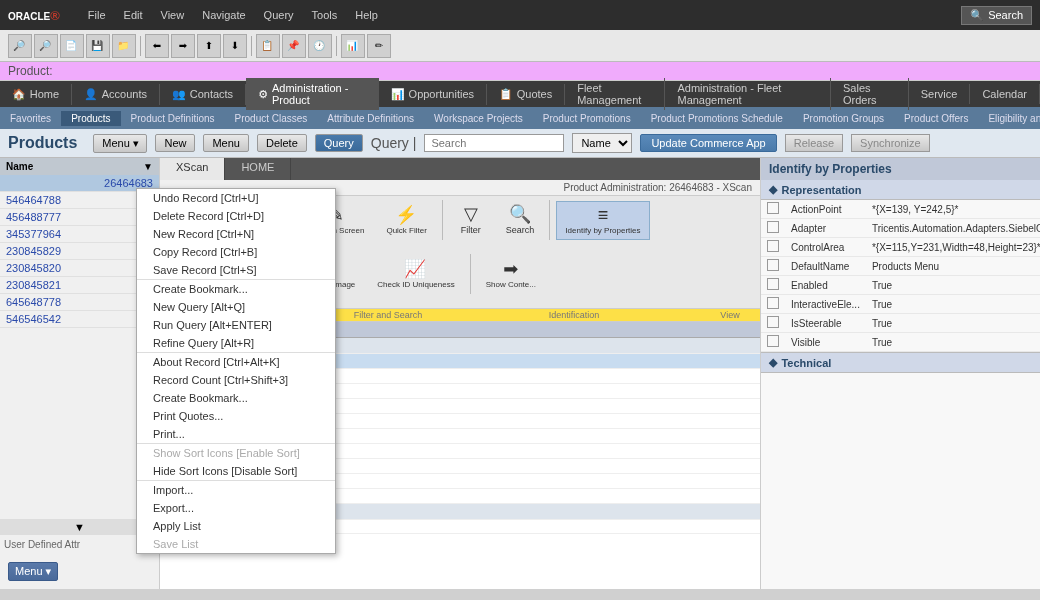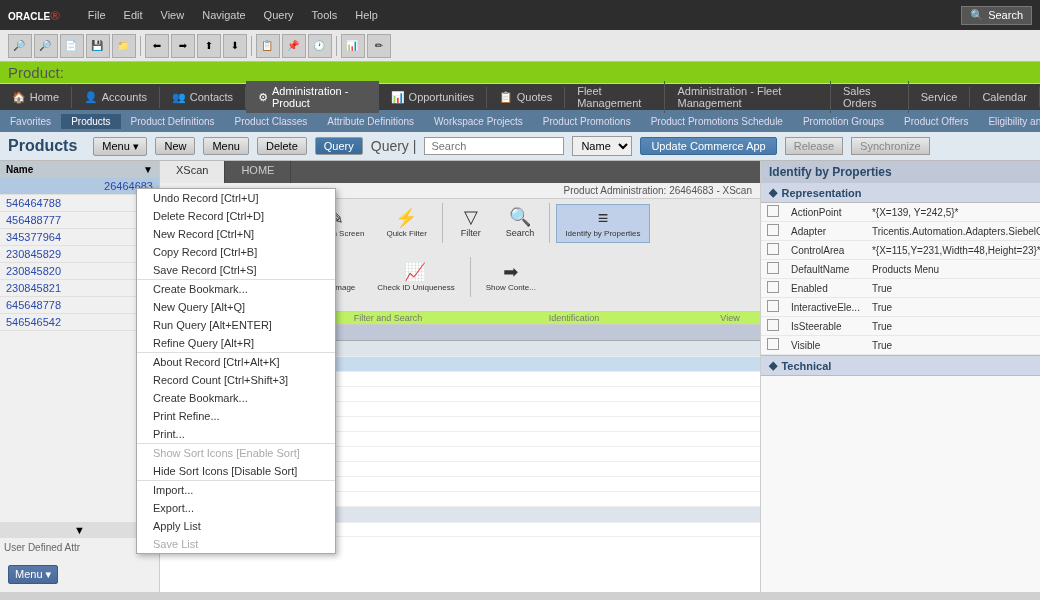--- a/index.html
+++ b/index.html
@@ -12,21 +12,21 @@
     .menu-bar { display: flex; gap: 2px; }
     .menu-item { color: #ccc; padding: 4px 8px; cursor: pointer; font-size: 11px; }
     .search-bar-top { margin-left: auto; background: #555; border: 1px solid #777; color: white; padding: 2px 8px; font-size: 11px; display: flex; align-items: center; gap: 4px; }
 
     
     .toolbar { background: #e8e8e8; height: 32px; display: flex; align-items: center; padding: 2px 8px; border-bottom: 1px solid #bbb; gap: 2px; }
     .tb-btn { width: 24px; height: 24px; background: #d0d0d0; border: 1px solid #aaa; display: flex; align-items: center; justify-content: center; cursor: pointer; font-size: 10px; }
     .tb-sep { width: 1px; height: 20px; background: #aaa; margin: 0 2px; }
 
     
-    .breadcrumb { background: #84cc16; padding: 2px 8px; font-size: 15px; color: #555; border-bottom: 1px solid #ccc; }
+    .breadcrumb { background: #f0abfc; padding: 2px 8px; font-size: 12px; color: #555; border-bottom: 1px solid #ccc; }
 
     
     .nav-tabs { background: #3a3a3a; display: flex; align-items: center; height: 26px; }
     .nav-tab { color: #ccc; padding: 4px 12px; cursor: pointer; font-size: 11px; border-right: 1px solid #555; display: flex; align-items: center; gap: 4px; }
     .nav-tab.active { background: #555; color: white; }
 
     
     .sub-nav { background: #5a7a9a; display: flex; align-items: center; height: 22px; overflow: hidden; }
     .sub-nav-item { color: #dde; padding: 2px 10px; cursor: pointer; font-size: 10px; white-space: nowrap; }
     .sub-nav-item.active { background: #3a5a7a; color: white; }
@@ -307,21 +307,21 @@
           <span class="action-icon">📈</span>
           <span style="font-size:8px;text-align:center;">Check ID Uniqueness</span>
         </div>
         <div class="action-sep"></div>
         <div class="action-btn">
           <span class="action-icon">➡</span>
           <span style="font-size:8px;text-align:center;">Show Conte...</span>
         </div>
       </div>
 
-      <div style="display:flex;background:#bef264;border-bottom:1px solid #ccc;font-size:9px;color:#777;padding:1px 0;">
+      <div style="display:flex;background:#fde047;border-bottom:1px solid #ccc;font-size:9px;color:#777;padding:1px 0;">
         <div style="width:48px;text-align:center;">Module</div>
         <div style="width:120px;text-align:center;">Find in App</div>
         <div style="width:120px;text-align:center;">Filter and Search</div>
         <div style="flex:1;text-align:center;">Identification</div>
         <div style="width:60px;text-align:center;">View</div>
       </div>
 
       <div class="module-area">
         <div style="display:flex;background:#c0c8d8;padding:2px 4px;font-size:10px;font-weight:bold;border-bottom:1px solid #aaa;">
           <div style="width:20px;"></div>
@@ -498,21 +498,21 @@
   <div class="dropdown-item">New Record [Ctrl+N]</div>
   <div class="dropdown-item">Copy Record [Ctrl+B]</div>
   <div class="dropdown-item">Save Record [Ctrl+S]</div>
   <div class="dropdown-item separator">Create Bookmark...</div>
   <div class="dropdown-item">New Query [Alt+Q]</div>
   <div class="dropdown-item">Run Query [Alt+ENTER]</div>
   <div class="dropdown-item">Refine Query [Alt+R]</div>
   <div class="dropdown-item separator">About Record [Ctrl+Alt+K]</div>
   <div class="dropdown-item">Record Count [Ctrl+Shift+3]</div>
   <div class="dropdown-item">Create Bookmark...</div>
-  <div class="dropdown-item">Print Refine...</div>
+  <div class="dropdown-item">Print Quotes...</div>
   <div class="dropdown-item">Print...</div>
   <div class="dropdown-item disabled separator">Show Sort Icons [Enable Sort]</div>
   <div class="dropdown-item">Hide Sort Icons [Disable Sort]</div>
   <div class="dropdown-item separator">Import...</div>
   <div class="dropdown-item">Export...</div>
   <div class="dropdown-item">Apply List</div>
   <div class="dropdown-item disabled">Save List</div>
 </div>
 
 </body></html>

